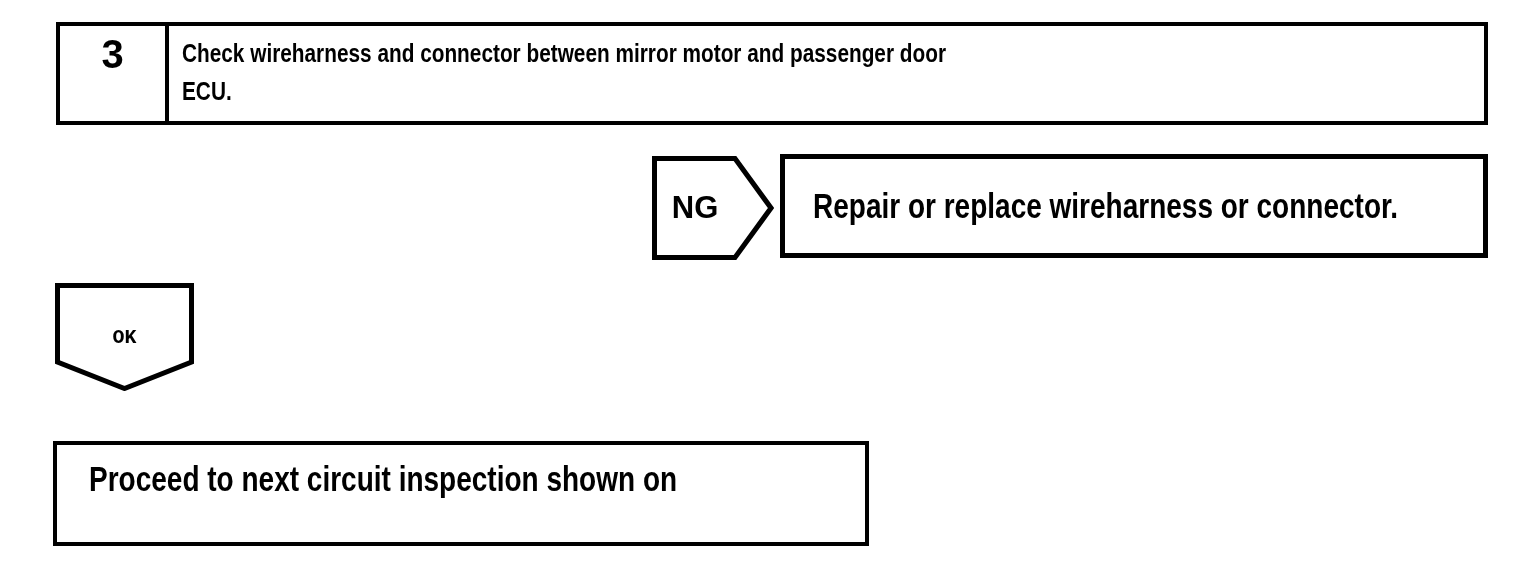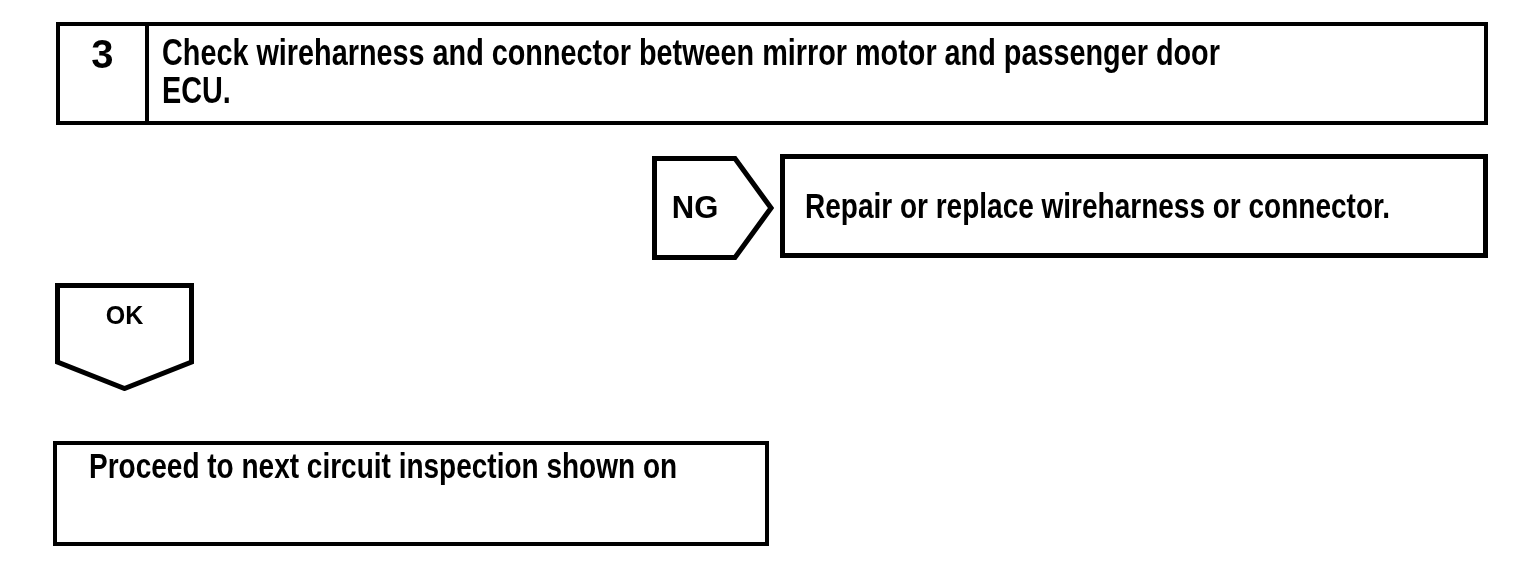--- a/index.html
+++ b/index.html
@@ -43,21 +43,21 @@
     display: flex;
     justify-content: center;
     align-items: flex-start;
     padding-top: 8px;
     font-size: 40px;
     line-height: 1;
   }
   .step-text-cell {
     flex: 1;
     padding: 8px 0 0 13px;
-    font-size: 36px;
+    font-size: 26px;
     line-height: 38px;
   }
   .step-text-cell .tline { height: 38px; }
 
   
   .ng-shape { position: absolute; left: 652px; top: 156px; }
   .ng-label {
     position: absolute;
     left: 652px; top: 156px;
     width: 86px; height: 104px;
@@ -66,39 +66,40 @@
     text-align: right;
   }
 
   
   .repair-box {
     left: 780px; top: 154px;
     width: 708px; height: 104px;
     border-width: 5px;
     display: flex;
     align-items: center;
-    padding-left: 20px;
+    padding-left: 28px;
     font-size: 35px;
   }
 
   
   .ok-shape { position: absolute; left: 55px; top: 283px; }
   .ok-label {
     position: absolute;
-    left: 55px; top: 276px;
+    left: 55px; top: 298px;
     width: 139px; height: 79px;
     display: flex; align-items: center; justify-content: center;
-    font-size: 25px;
+    font-size: 20px;
+    font-family: Liberation Mono, monospace;
   }
 
   
   .proceed-box {
     left: 53px; top: 441px;
-    width: 716px; height: 105px;
-    padding: 1px 0 0 14px;
+    width: 816px; height: 105px;
+    padding: 14px 0 0 14px;
     font-size: 35px;
     line-height: 40px;
   }
   .proceed-box .tline { height: 40px; }
   .proceed-box .indent { padding-left: 18px; }
 </style>
 </head>
 <body>
 
 <div class="stage">

